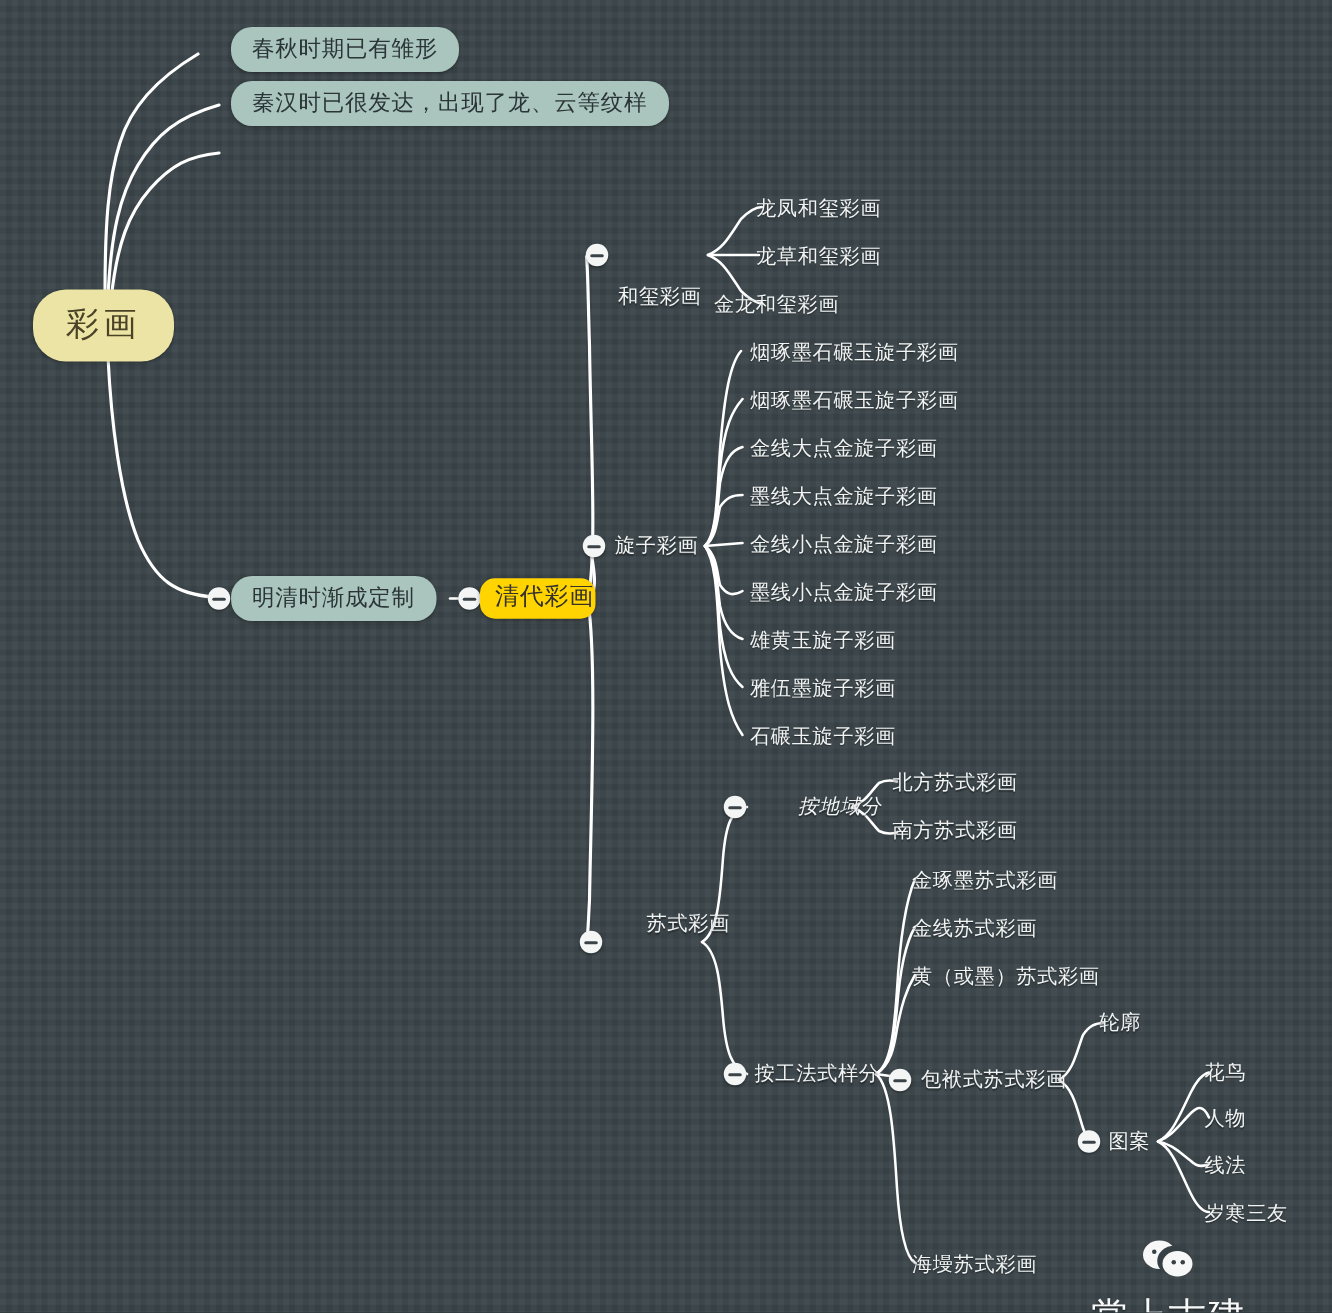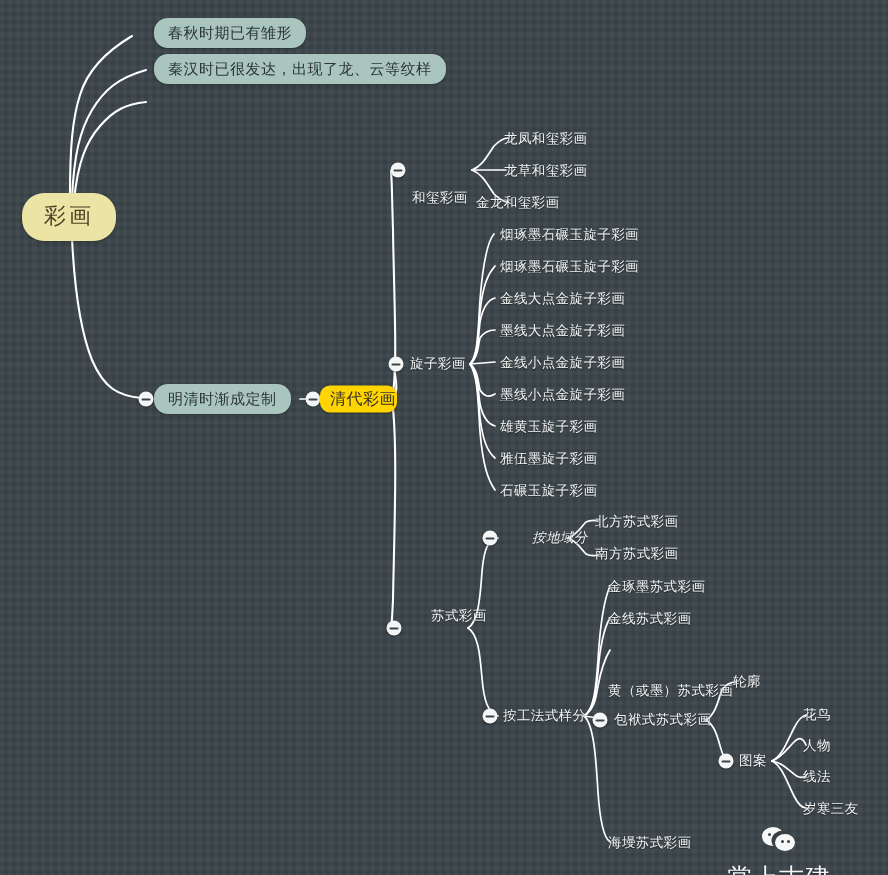--- a/index.html
+++ b/index.html
@@ -259,21 +259,21 @@
   <div class="marker" style="left:490px; top:716px;"></div>
   <div class="node plain" style="left:503px; top:716px;">
     <span>按工法式样分</span>
   </div>
   <div class="node plain" style="left:608px; top:587px;">
     <span>金琢墨苏式彩画</span>
   </div>
   <div class="node plain" style="left:608px; top:619px;text-align:right;">
     <span>金线苏式彩画</span>
   </div>
-  <div class="node plain" style="left:608px; top:651px;margin-top:40px;">
+  <div class="node plain" style="left:608px; top:651px;">
     <span>黄（或墨）苏式彩画</span>
   </div>
   <div class="node plain" style="left:608px; top:843px;">
     <span>海墁苏式彩画</span>
   </div>
 
   <div class="marker" style="left:600px; top:720px;"></div>
   <div class="node plain" style="left:614px; top:720px;">
     <span>包袱式苏式彩画</span>
   </div>

